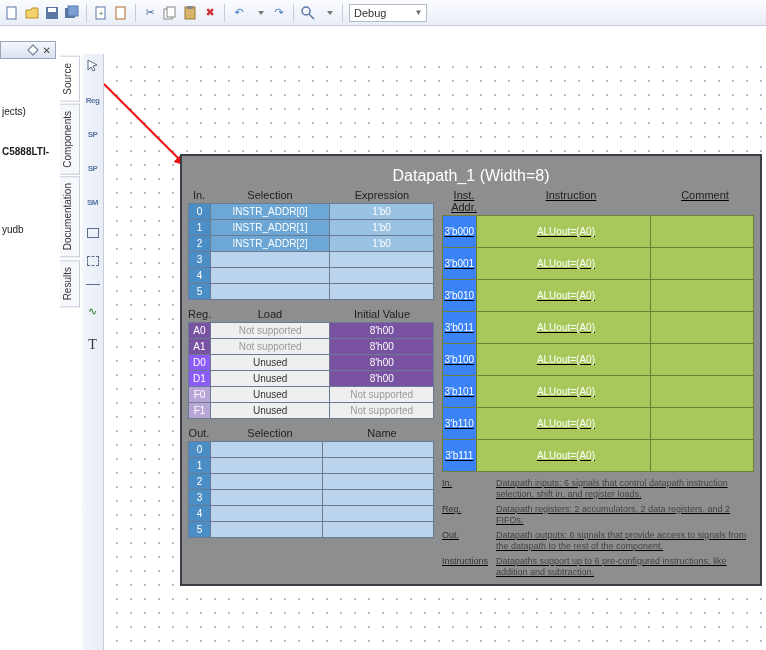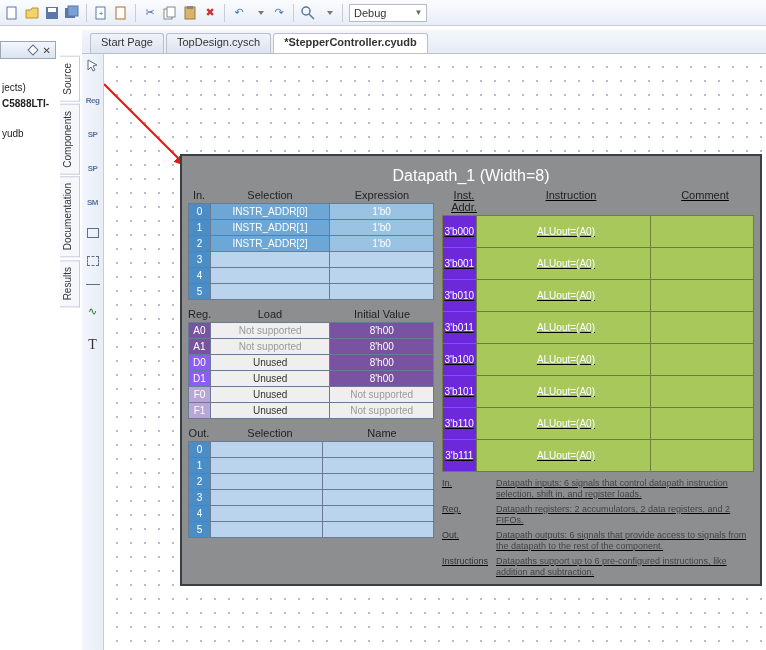--- a/index.html
+++ b/index.html
@@ -14,21 +14,21 @@
   .config-dd { display:flex; align-items:center; border:1px solid #b5bcc8; background:#fff; height:18px; padding:0 4px; font-size:11px; color:#333; }
   .config-dd .arrow { margin-left:28px; font-size:8px; color:#666;}
 
   
   .aux-bar { position:absolute; top:41px; left:0; width:56px; height:18px; background:linear-gradient(#f3f6fb,#dbe3f0); border:1px solid #9aa6ba; display:flex; align-items:center; justify-content:flex-end; padding-right:4px;}
   .pin { width:8px; height:8px; border:1px solid #5a6d89; transform:rotate(45deg); background:#fff;}
   .close-x { margin-left:6px; font-size:10px; color:#444;}
 
   
   .proj-lines { position:absolute; top:80px; left:2px; width:54px; font-size:10px; color:#222; line-height:16px; }
-  .proj-lines div { white-space:nowrap; overflow:hidden; }
+  .proj-lines div { white-space:nowrap; overflow:hidden;margin-top:24px; }
 
   
   .side-tabs { position:absolute; left:60px; top:56px; height:560px; width:20px; display:flex; flex-direction:column; gap:2px;}
   .side-tab { writing-mode:vertical-rl; transform:rotate(180deg); font-size:10px; color:#333; padding:6px 2px; background:#f5f7fb; border:1px solid #c8cedb; border-right:none; cursor:pointer;}
   .side-tab.sel { background:#fff; }
 
   
   .editor-area { position:absolute; left:82px; top:30px; right:0; bottom:0; background:#fff; }
   .doc-tabs { height:24px; display:flex; align-items:flex-end; background:linear-gradient(#f4f6fa,#e6ecf6); border-bottom:1px solid #b9c0cc; padding-left:8px;}
   .doc-tab { height:20px; padding:2px 10px 0 10px; border:1px solid #b9c0cc; border-bottom:none; margin-right:2px; background:linear-gradient(#f0f3f9,#dde4f0); border-top-left-radius:3px; border-top-right-radius:3px; font-size:11px; color:#333; cursor:pointer;}
@@ -77,21 +77,21 @@
   .reg-init { width:104px; color:#fff;}
   .reg-init.p { background:#7a52a2;}
   .reg-init.g { background:#efefef; color:#9a9a9a;}
 
   
   .out-idx { width:22px; background:#4b8ec6; color:#fff; height:24px;}
   .out-cell { background:#b9d4ec; height:24px;}
 
   
   .inst-tbl td, .inst-tbl th { border:1px solid #6f7f3a; height:32px;}
-  .inst-addr { width:28px; background:#6d28d9; color:#fff; text-align:center;}
+  .inst-addr { width:28px; background:#3b82f6; color:#fff; text-align:center;}
   .inst-ins { width:170px; background:#a9c85c; color:#fff; padding-left:6px; text-align:left;}
   .inst-cmt { width:100px; background:#a9c85c;}
 
   
   .descs { margin-top:6px; display:grid; grid-template-columns:54px 1fr; row-gap:4px; color:#444; font-size:9px; line-height:11px; padding-right:4px;}
   .descs .k { color:#333;}
 
   
   .tri::after { content:""; display:inline-block; border-left:3px solid transparent; border-right:3px solid transparent; border-top:4px solid #777; margin-left:3px; vertical-align:2px;}
 </style>
@@ -180,25 +180,20 @@
 </div>
 
 <div class="side-tabs">
   <div class="side-tab sel">Source</div>
   <div class="side-tab">Components</div>
   <div class="side-tab">Documentation</div>
   <div class="side-tab">Results</div>
 </div>
 
 <div class="editor-area">
-  <div class="doc-tabs">
-    <div class="doc-tab">Start Page</div>
-    <div class="doc-tab">TopDesign.cysch</div>
-    <div class="doc-tab active">*StepperController.cyudb</div>
-  </div>
 
   <div class="tool-strip">
     <div class="ts-ico">
         <svg viewBox="0 0 16 16">
           <path d="M3 2l9 5-4 1 2 4-2 1-2-4-3 3z" fill="#fff" stroke="#5a6d89"></path>
         </svg>
       </div>
     <div class="ts-ico ts-sm">Reg</div>
     <div class="ts-ico ts-sm">SP</div>
     <div class="ts-ico ts-sm">SP</div>

